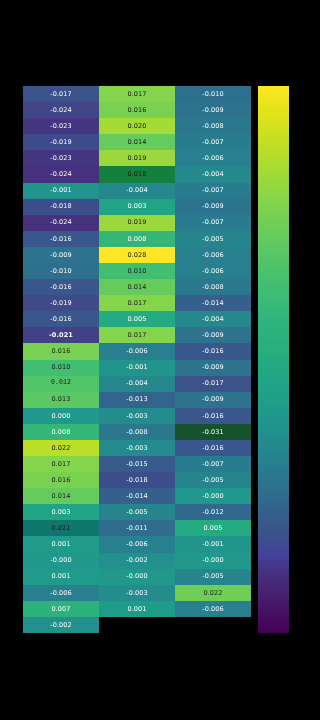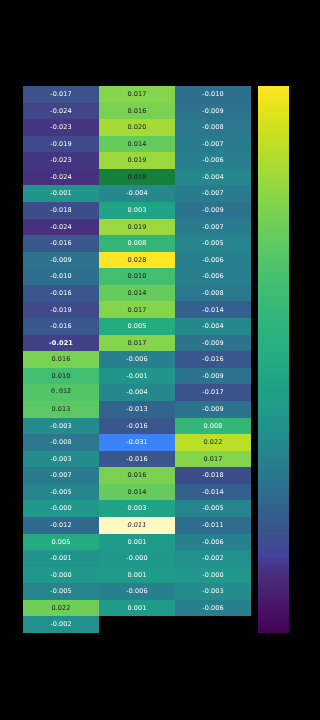--- a/index.html
+++ b/index.html
@@ -136,54 +136,57 @@
       <div class="cell" style="background: rgb(57, 87, 140); color: rgb(255, 255, 255);">-0.016</div>
       <div class="cell" style="background: rgb(66, 190, 113); color: rgb(26, 26, 26);">0.010</div>
       <div class="cell" style="background: rgb(33, 148, 139); color: rgb(255, 255, 255);">-0.001</div>
       <div class="cell" style="background: rgb(45, 115, 142); color: rgb(255, 255, 255);">-0.009</div>
       <div class="cell" style="background: rgb(82, 197, 104); color: rgb(26, 26, 26); font-family: Liberation Mono, monospace;">0.012</div>
       <div class="cell" style="background: rgb(37, 136, 141); color: rgb(255, 255, 255);">-0.004</div>
       <div class="cell" style="background: rgb(59, 82, 139); color: rgb(255, 255, 255);">-0.017</div>
       <div class="cell" style="background: rgb(91, 200, 99); color: rgb(26, 26, 26);">0.013</div>
       <div class="cell" style="background: rgb(51, 100, 141); color: rgb(255, 255, 255);">-0.013</div>
       <div class="cell" style="background: rgb(45, 115, 142); color: rgb(255, 255, 255);">-0.009</div>
+      <div class="cell" style="background: rgb(32, 152, 139); color: rgb(255, 255, 255);">0.000</div>
       <div class="cell" style="background: rgb(36, 140, 140); color: rgb(255, 255, 255);">-0.003</div>
       <div class="cell" style="background: rgb(57, 87, 140); color: rgb(255, 255, 255);">-0.016</div>
       <div class="cell" style="background: rgb(52, 182, 121); color: rgb(255, 255, 255);">0.008</div>
       <div class="cell" style="background: rgb(43, 119, 142); color: rgb(255, 255, 255);">-0.008</div>
-      <div class="cell" style="background: #3b82f6; color: rgb(255, 255, 255);">-0.031</div>
+      <div class="cell" style="background: #14532d; color: rgb(255, 255, 255);">-0.031</div>
       <div class="cell" style="background: rgb(187, 223, 39); color: rgb(26, 26, 26);">0.022</div>
       <div class="cell" style="background: rgb(36, 140, 140); color: rgb(255, 255, 255);">-0.003</div>
       <div class="cell" style="background: rgb(57, 87, 140); color: rgb(255, 255, 255);">-0.016</div>
       <div class="cell" style="background: rgb(132, 212, 76); color: rgb(26, 26, 26);">0.017</div>
+      <div class="cell" style="background: rgb(55, 91, 140); color: rgb(255, 255, 255);">-0.015</div>
       <div class="cell" style="background: rgb(41, 123, 142); color: rgb(255, 255, 255);">-0.007</div>
       <div class="cell" style="background: rgb(121, 209, 82); color: rgb(26, 26, 26);">0.016</div>
       <div class="cell" style="background: rgb(60, 78, 138); color: rgb(255, 255, 255);">-0.018</div>
       <div class="cell" style="background: rgb(38, 132, 141); color: rgb(255, 255, 255);">-0.005</div>
       <div class="cell" style="background: rgb(101, 203, 93); color: rgb(26, 26, 26);">0.014</div>
       <div class="cell" style="background: rgb(53, 95, 141); color: rgb(255, 255, 255);">-0.014</div>
       <div class="cell" style="background: rgb(32, 152, 139); color: rgb(255, 255, 255);">-0.000</div>
       <div class="cell" style="background: rgb(33, 164, 134); color: rgb(255, 255, 255);">0.003</div>
       <div class="cell" style="background: rgb(38, 132, 141); color: rgb(255, 255, 255);">-0.005</div>
       <div class="cell" style="background: rgb(49, 104, 142); color: rgb(255, 255, 255);">-0.012</div>
-      <div class="cell" style="background: #fef9c3; color: rgb(26, 26, 26); font-style: italic;">0.011</div>
+      <div class="cell" style="background: #0f766e; color: rgb(26, 26, 26); font-style: italic;">0.011</div>
       <div class="cell" style="background: rgb(48, 108, 142); color: rgb(255, 255, 255);">-0.011</div>
       <div class="cell" style="background: rgb(37, 171, 130); color: rgb(255, 255, 255);">0.005</div>
       <div class="cell" style="background: rgb(31, 156, 137); color: rgb(255, 255, 255);">0.001</div>
       <div class="cell" style="background: rgb(40, 128, 142); color: rgb(255, 255, 255);">-0.006</div>
       <div class="cell" style="background: rgb(33, 148, 139); color: rgb(255, 255, 255);">-0.001</div>
       <div class="cell" style="background: rgb(32, 152, 139); color: rgb(255, 255, 255);">-0.000</div>
       <div class="cell" style="background: rgb(34, 144, 140); color: rgb(255, 255, 255);">-0.002</div>
       <div class="cell" style="background: rgb(32, 152, 139); color: rgb(255, 255, 255);">-0.000</div>
       <div class="cell" style="background: rgb(31, 156, 137); color: rgb(255, 255, 255);">0.001</div>
       <div class="cell" style="background: rgb(32, 152, 139); color: rgb(255, 255, 255);">-0.000</div>
       <div class="cell" style="background: rgb(38, 132, 141); color: rgb(255, 255, 255);">-0.005</div>
       <div class="cell" style="background: rgb(40, 128, 142); color: rgb(255, 255, 255);">-0.006</div>
       <div class="cell" style="background: rgb(36, 140, 140); color: rgb(255, 255, 255);">-0.003</div>
       <div class="cell" style="background: rgb(111, 206, 88); color: rgb(26, 26, 26);">0.022</div>
+      <div class="cell" style="background: rgb(46, 178, 124); color: rgb(255, 255, 255);">0.007</div>
       <div class="cell" style="background: rgb(31, 156, 137); color: rgb(255, 255, 255);">0.001</div>
       <div class="cell" style="background: rgb(40, 128, 142); color: rgb(255, 255, 255);">-0.006</div>
       <div class="cell" style="background: rgb(34, 144, 140); color: rgb(255, 255, 255);">-0.002</div>
     </div>
   <div id="colorbar">
     <div id="colorbar-gradient"></div>
   </div>
 </div>
 
 </body></html>

